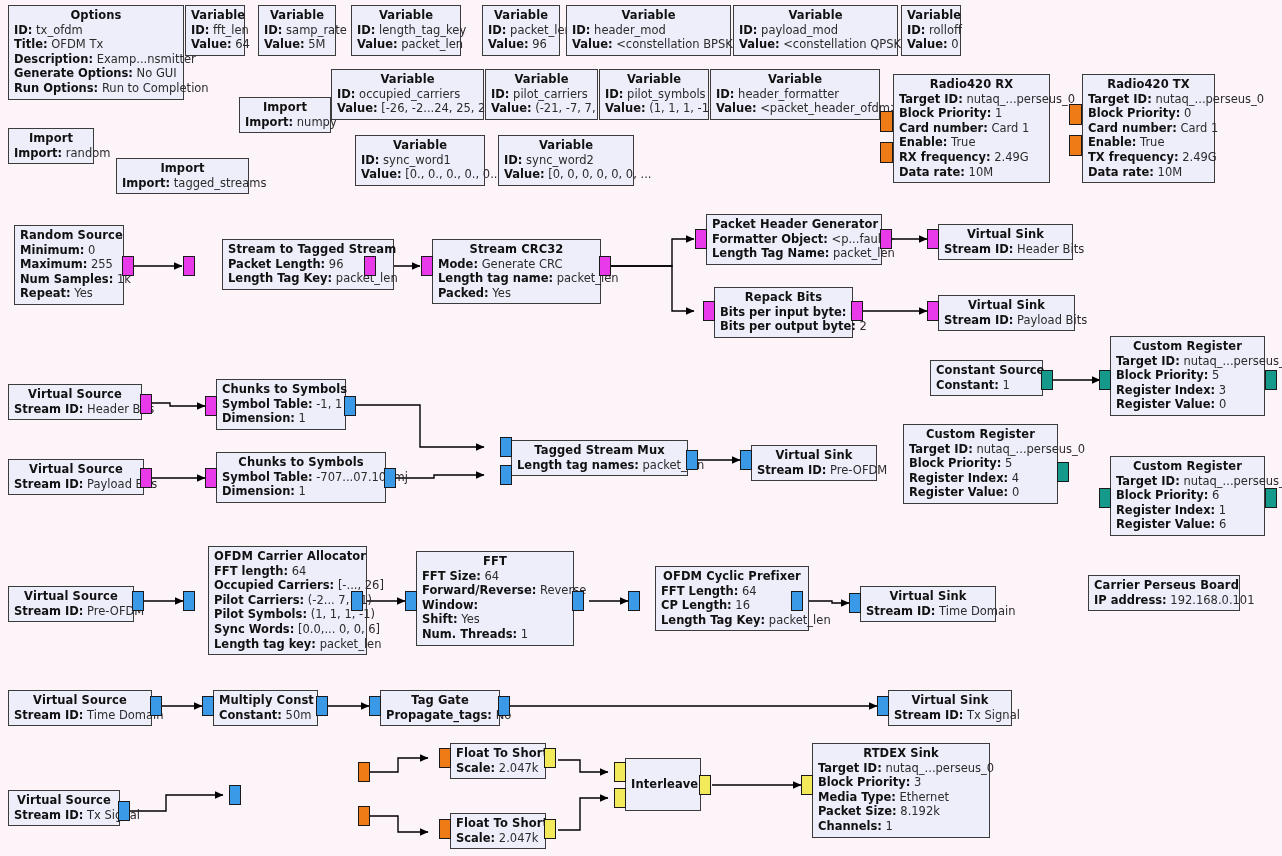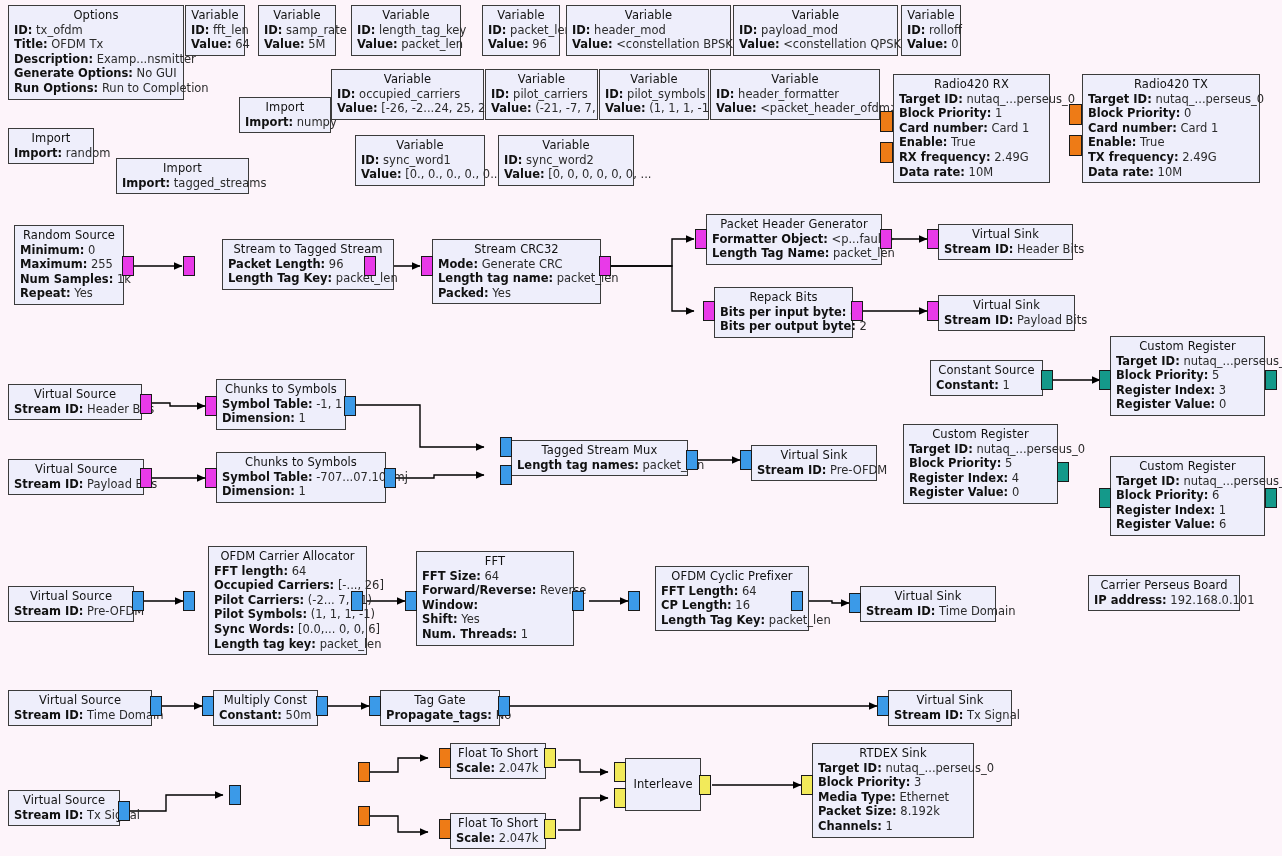--- a/index.html
+++ b/index.html
@@ -35,21 +35,21 @@
     background: #eeeefb;
     border: 1px solid #3b3b3b;
     padding: 2px 5px 3px 5px;
     z-index: 3;
     font-size: 11.5px;
     line-height: 14.6px;
     color: #111;
     white-space: nowrap;
   }
   .blk .ttl {
-    font-weight: normal;
+    font-weight: bold;
     text-align: center;
     display: block;
     font-size: 11.5px;
     letter-spacing: 0.1px;
   }
   .blk .row {
     display: block;
     text-align: left;
   }
   .blk .k { font-weight: bold; }
@@ -241,21 +241,21 @@
     <span class="row"><span class="k">Target ID:</span> <span class="v">nutaq_...perseus_0</span></span>
     <span class="row"><span class="k">Block Priority:</span> <span class="v">1</span></span>
     <span class="row"><span class="k">Card number:</span> <span class="v">Card 1</span></span>
     <span class="row"><span class="k">Enable:</span> <span class="v">True</span></span>
     <span class="row"><span class="k">RX frequency:</span> <span class="v">2.49G</span></span>
     <span class="row"><span class="k">Data rate:</span> <span class="v">10M</span></span>
   </div>
   <div class="port p-float" style="left:880px; top:111px; width:13px; height:21px;"></div>
   <div class="port p-float" style="left:880px; top:142px; width:13px; height:21px;"></div>
 
-  <div class="blk" style="left:1082px; top:74px; width:178px;">
+  <div class="blk" style="left:1082px; top:74px; width:133px;">
     <span class="ttl">Radio420 TX</span>
     <span class="row"><span class="k">Target ID:</span> <span class="v">nutaq_...perseus_0</span></span>
     <span class="row"><span class="k">Block Priority:</span> <span class="v">0</span></span>
     <span class="row"><span class="k">Card number:</span> <span class="v">Card 1</span></span>
     <span class="row"><span class="k">Enable:</span> <span class="v">True</span></span>
     <span class="row"><span class="k">TX frequency:</span> <span class="v">2.49G</span></span>
     <span class="row"><span class="k">Data rate:</span> <span class="v">10M</span></span>
   </div>
   <div class="port p-float" style="left:1069px; top:104px; width:13px; height:21px;"></div>
   <div class="port p-float" style="left:1069px; top:135px; width:13px; height:21px;"></div>
@@ -490,21 +490,21 @@
   <div class="port p-float" style="left:439px; top:819px; width:12px; height:20px;"></div>
   <div class="port p-short" style="left:544px; top:819px; width:12px; height:20px;"></div>
 
   <div class="blk ctr" style="left:625px; top:758px; width:76px; padding-top:18px; height:53px;">
     <span class="ttl">Interleave</span>
   </div>
   <div class="port p-short" style="left:614px; top:762px; width:12px; height:20px;"></div>
   <div class="port p-short" style="left:614px; top:788px; width:12px; height:20px;"></div>
   <div class="port p-short" style="left:699px; top:775px; width:12px; height:20px;"></div>
 
-  <div class="blk" style="left:812px; top:743px; width:162px;">
+  <div class="blk" style="left:812px; top:743px; width:178px;">
     <span class="ttl">RTDEX Sink</span>
     <span class="row"><span class="k">Target ID:</span> <span class="v">nutaq_...perseus_0</span></span>
     <span class="row"><span class="k">Block Priority:</span> <span class="v">3</span></span>
     <span class="row"><span class="k">Media Type:</span> <span class="v">Ethernet</span></span>
     <span class="row"><span class="k">Packet Size:</span> <span class="v">8.192k</span></span>
     <span class="row"><span class="k">Channels:</span> <span class="v">1</span></span>
   </div>
   <div class="port p-short" style="left:801px; top:775px; width:12px; height:20px;"></div>
 
 </div>

